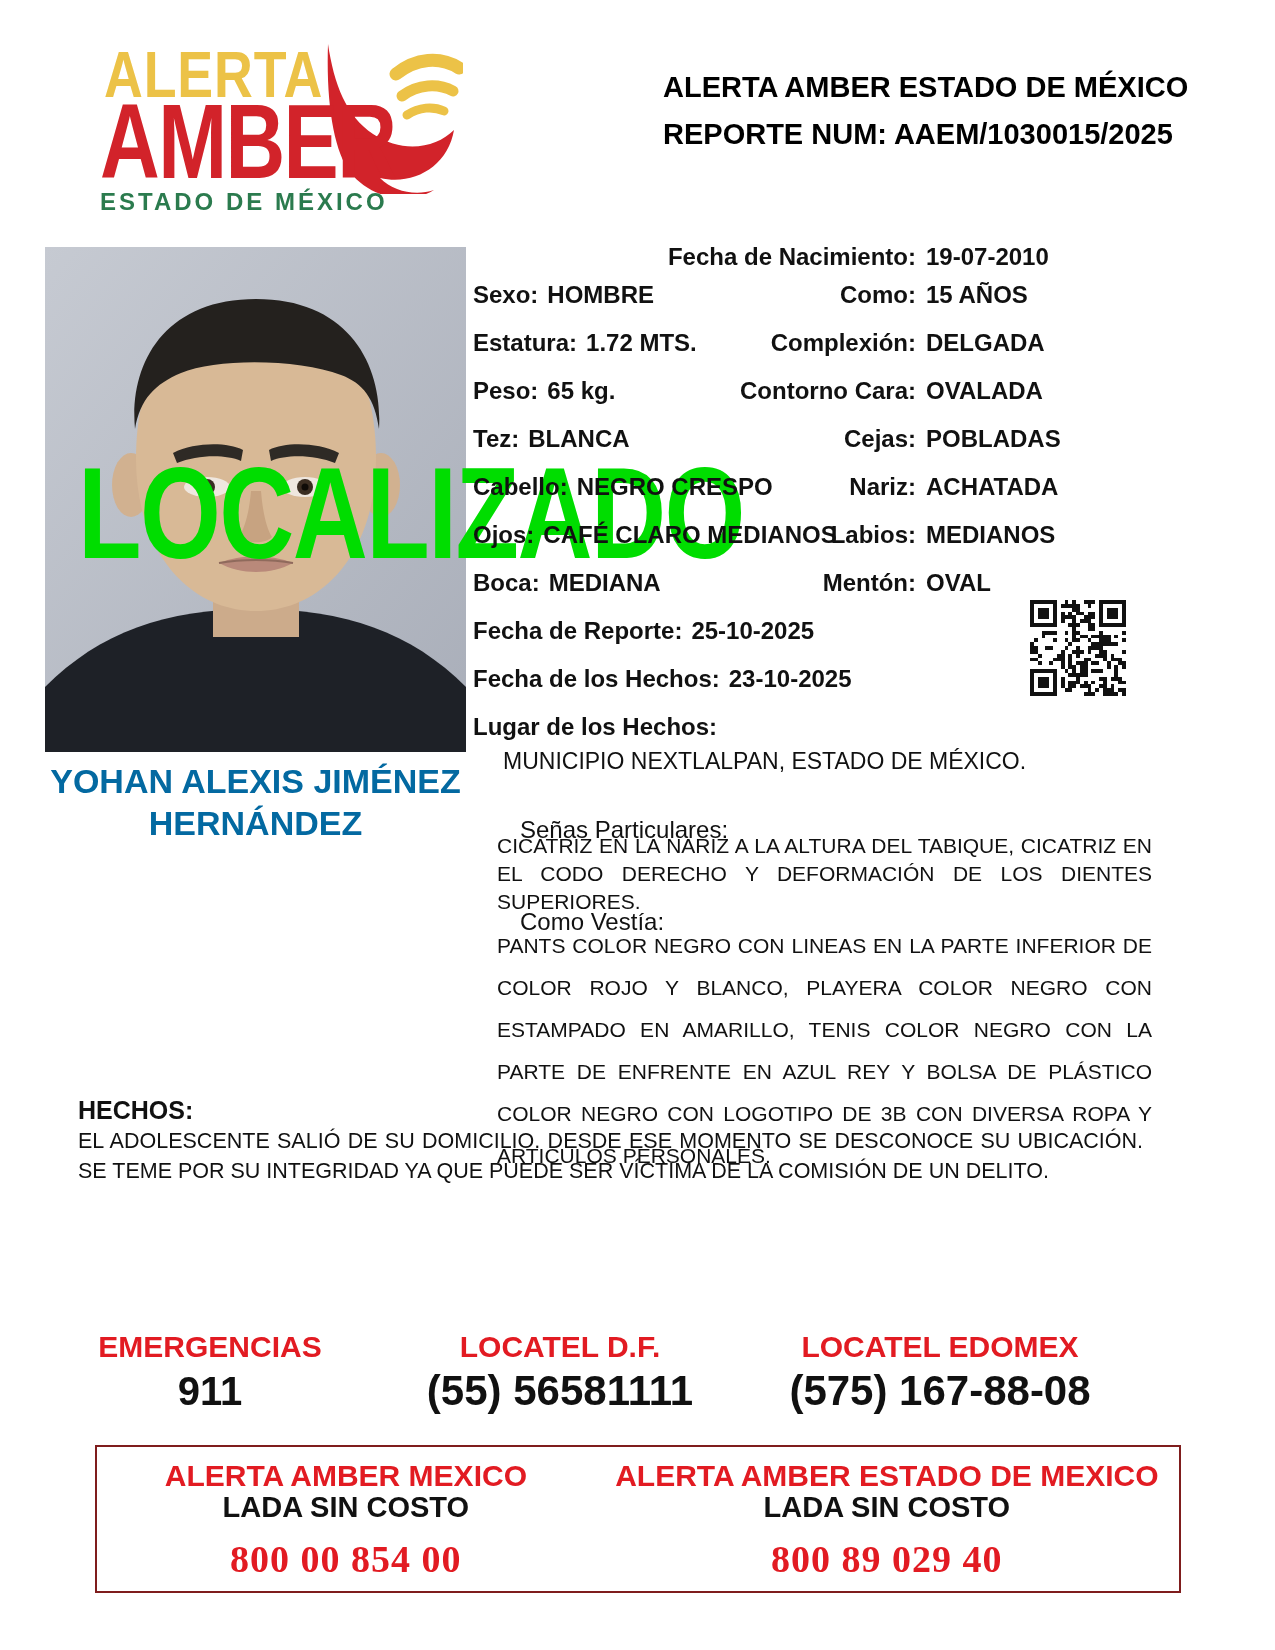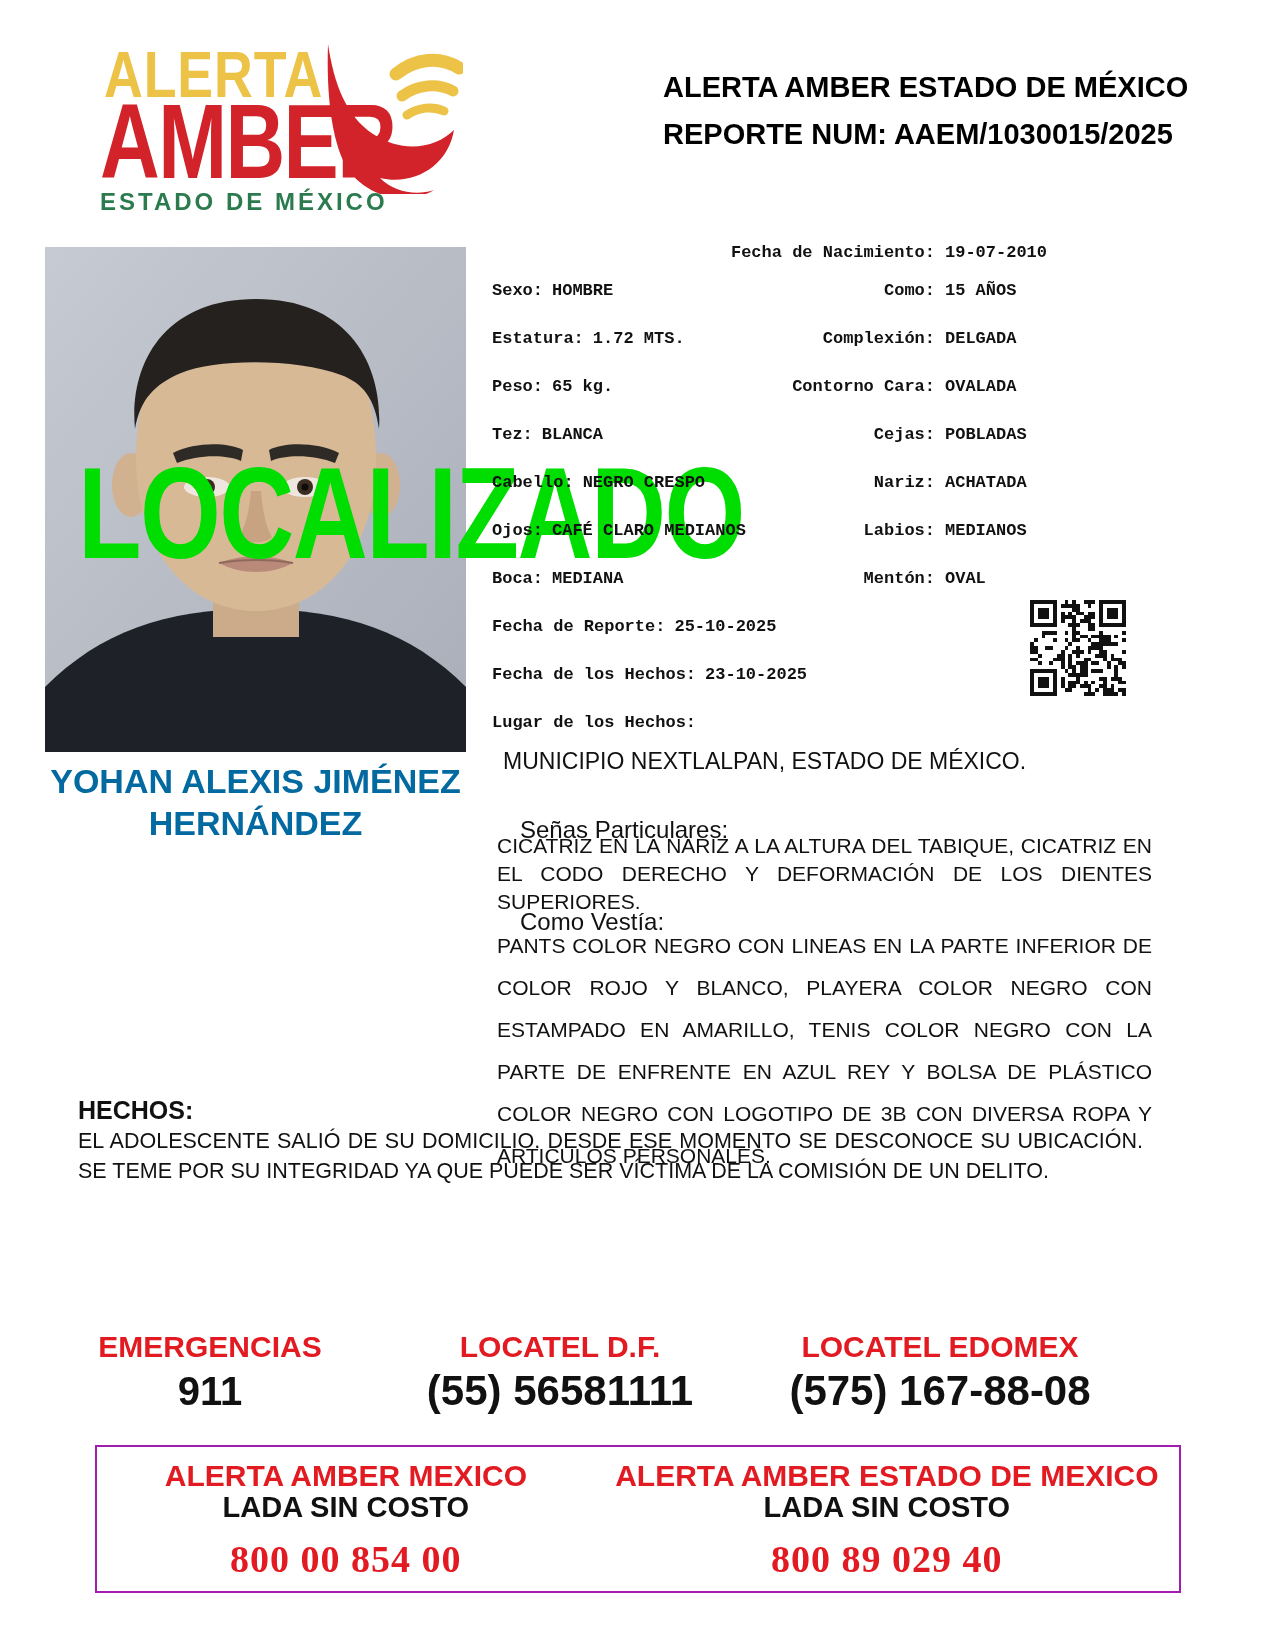--- a/index.html
+++ b/index.html
@@ -30,21 +30,21 @@
   
   .photo{position:absolute;left:45px;top:247px;width:421px;height:505px;z-index:1;}
   .photo svg{display:block;width:100%;height:100%;}
   .watermark{position:absolute;left:78px;top:448px;font-size:130px;font-weight:bold;
     color:var(--wm-green);line-height:1;letter-spacing:-2px;transform:scaleX(.8);transform-origin:left top;
     z-index:5;white-space:nowrap;}
   .person-name{position:absolute;left:45px;top:760px;width:421px;text-align:center;
     color:#0369a1;font-weight:bold;font-size:34px;line-height:42px;z-index:10;}
 
   
-  .frow{position:absolute;left:492px;width:645px;height:32px;font-weight:bold;font-size:17px;z-index:10;white-space:nowrap;font-family:Liberation Mono, monospace;}
+  .frow{position:absolute;left:473px;width:645px;height:32px;font-weight:bold;font-size:24px;z-index:10;white-space:nowrap;}
   .frow .lpair{position:absolute;left:0;}
   .frow .lvalue{margin-left:9px;}
   .frow .rlabel{position:absolute;left:0;width:443px;text-align:right;}
   .frow .rvalue{position:absolute;left:453px;}
   .subvalue{position:absolute;left:503px;font-size:23px;z-index:10;white-space:nowrap;}
   .sec-head{position:absolute;left:520px;font-size:24px;font-weight:normal;z-index:10;margin-top:13px;}
   .para{position:absolute;left:497px;width:655px;font-size:21px;line-height:28px;text-align:justify;z-index:10;}
   .para.vestia{line-height:42px;}
 
   
@@ -53,21 +53,21 @@
 
   
   .em-col{position:absolute;top:1330px;text-align:center;}
   .em-col .em-title{color:var(--red);font-weight:bold;font-size:30px;line-height:34px;}
   .em-col .em-number{color:#111;font-weight:bold;font-size:42px;line-height:50px;margin-top:2px;}
   #em0{left:60px;width:300px;}
   #em1{left:380px;width:360px;}
   #em2{left:745px;width:390px;}
 
   
-  .hotline-box{position:absolute;left:95px;top:1445px;width:1086px;height:148px;border:2px solid #a21caf;
+  .hotline-box{position:absolute;left:95px;top:1445px;width:1086px;height:148px;border:2px solid #7f1d1d;
     display:flex;background:#fff;}
   .hl-cell{text-align:center;padding-top:13px;}
   .hl-cell:nth-child(1){width:46%;}
   .hl-cell:nth-child(2){width:54%;}
   .hl-title{color:var(--red);font-weight:bold;font-size:30px;line-height:32px;}
   .hl-sub{color:#111;font-weight:bold;font-size:29px;line-height:31px;}
   .hl-number{color:var(--red);font-weight:bold;font-size:38px;line-height:58px;margin-top:7px;letter-spacing:1px;font-family:Liberation Serif, serif;}
 
   
   .qr{position:absolute;left:1030px;top:600px;width:96px;height:96px;z-index:10;}

